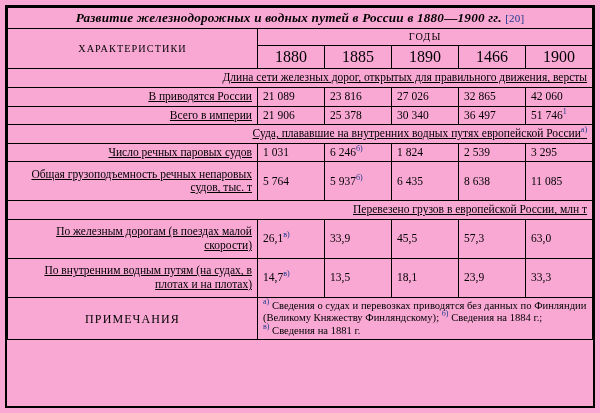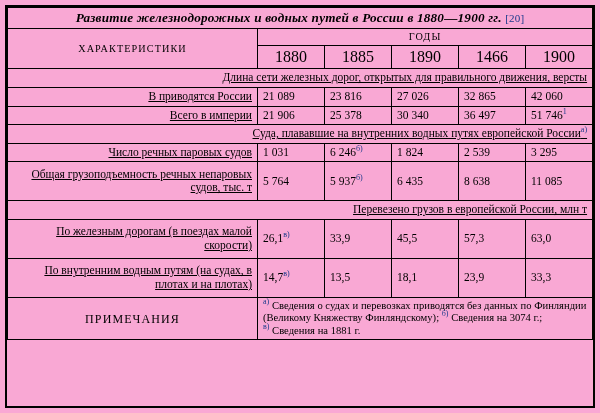--- a/index.html
+++ b/index.html
@@ -209,20 +209,20 @@
         <td class="num">33,3</td>
       </tr>
 
       <tr>
         <td class="note-label" style="width:105px;">ПРИМЕЧАНИЯ</td>
         <td class="note-text" colspan="5">
           <sup class="sup-blue">а)</sup>
           <span>Сведения о судах и перевозках приводятся без данных по Финляндии</span><br>
           <span>(Великому Княжеству Финляндскому);</span>
           <sup class="sup-blue">б)</sup>
-          <span>Сведения на 3074 г.;</span><br>
+          <span>Сведения на 1884 г.;</span><br>
           <sup class="sup-blue">в)</sup>
           <span>Сведения на 1881 г.</span>
         </td>
       </tr>
     </tbody>
   </table>
 </div>
 
 </body></html>

